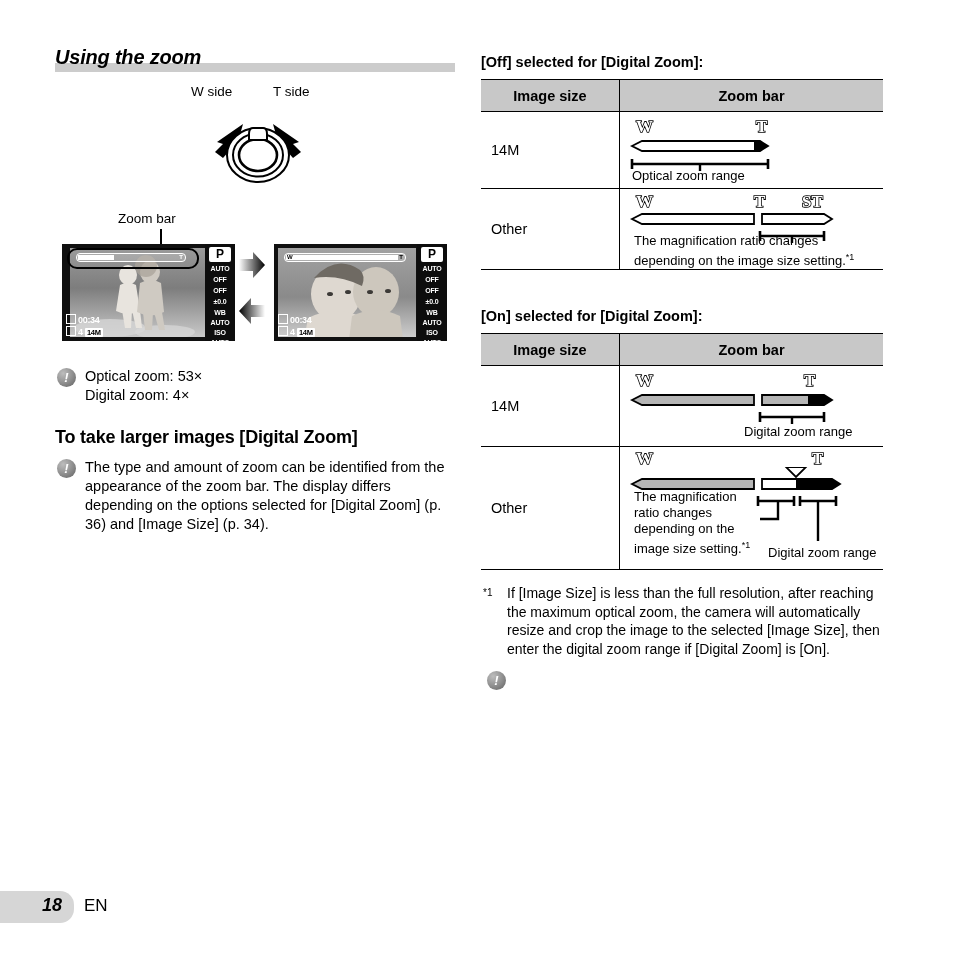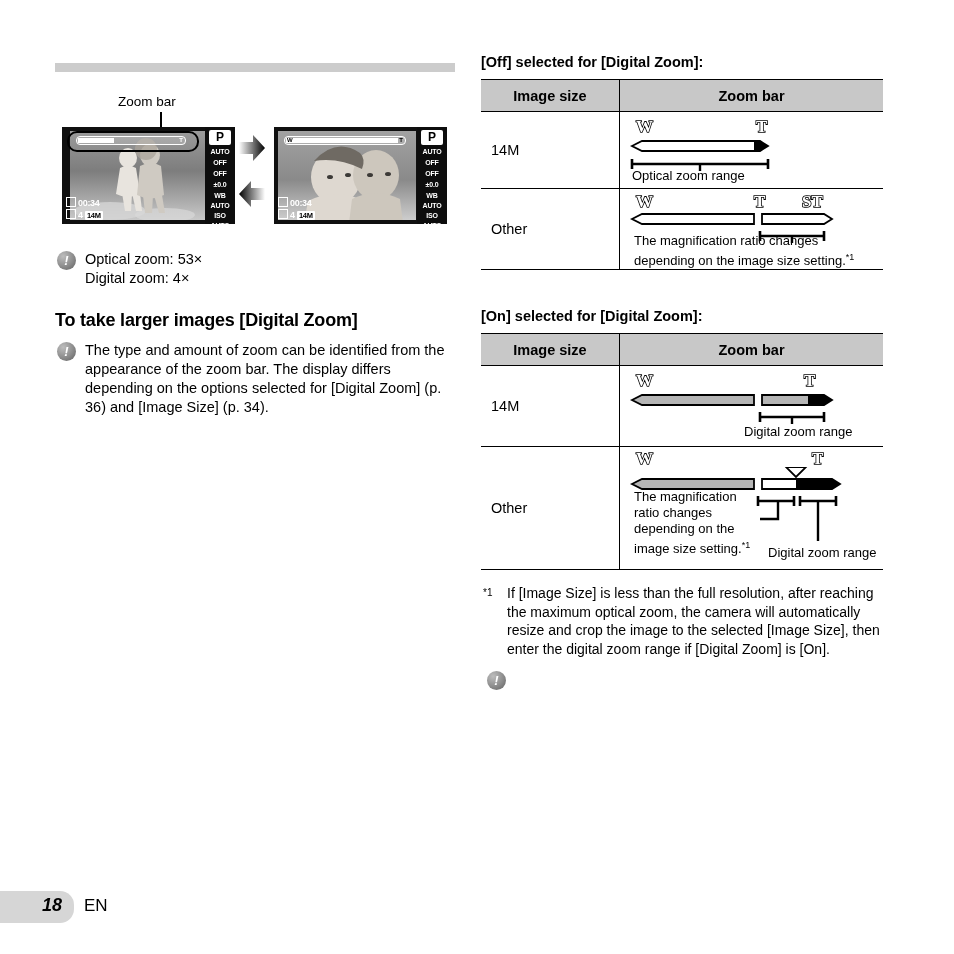--- a/index.html
+++ b/index.html
@@ -321,23 +321,40 @@
     text-align: center;
   }
 </style>
 </head>
 <body>
 
 <div class="col-left">
 
   <div class="sec-head">
     <div class="bar"></div>
-  </div>
-
-
+    <div class="txt">Using the zoom</div>
+  </div>
+
+
+  <div class="lever-wrap">
+    <div class="lever-label w">W side</div>
+    <div class="lever-label t">T side</div>
+    <svg class="lever-svg" width="110" height="85" viewBox="0 0 110 85">
+
+      <path d="M40 22 L14 40 L20 42 L12 50 L20 56 L27 48 L31 54 Z" fill="#000"></path>
+
+      <path d="M70 22 L96 40 L90 42 L98 50 L90 56 L83 48 L79 54 Z" fill="#000"></path>
+
+      <ellipse cx="55" cy="53" rx="31" ry="27" fill="#fff" stroke="#000" stroke-width="2"></ellipse>
+      <ellipse cx="55" cy="53" rx="25" ry="21.5" fill="#fff" stroke="#000" stroke-width="2"></ellipse>
+      <ellipse cx="55" cy="53" rx="19" ry="16" fill="#fff" stroke="#000" stroke-width="2.6"></ellipse>
+
+      <path d="M46 32 q0-6 4-6 h10 q4 0 4 6 v6 h-18 z" fill="#fff" stroke="#000" stroke-width="2"></path>
+    </svg>
+  </div>
 
   <div class="shots">
     <div class="zoombar-callout-label">Zoom bar</div>
     <div class="callout-line"></div>
 
     <div class="lcd a">
       <div class="photo">
         <svg width="135" height="89" viewBox="0 0 135 89">
           <defs>
             <linearGradient id="seaA" x1="0" y1="0" x2="0" y2="1">

